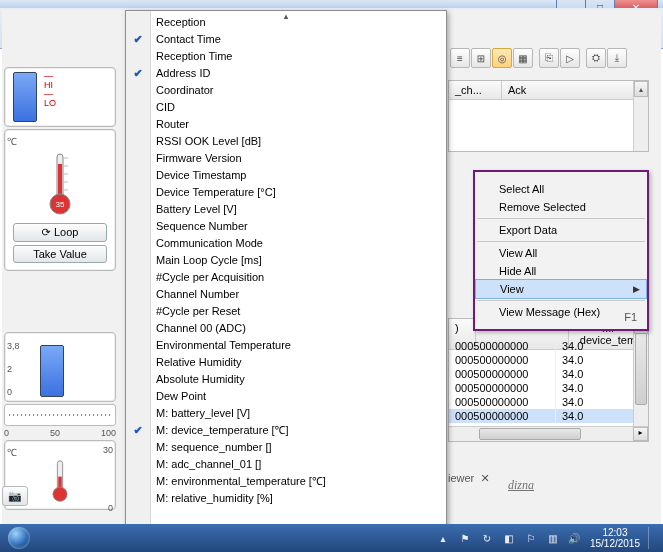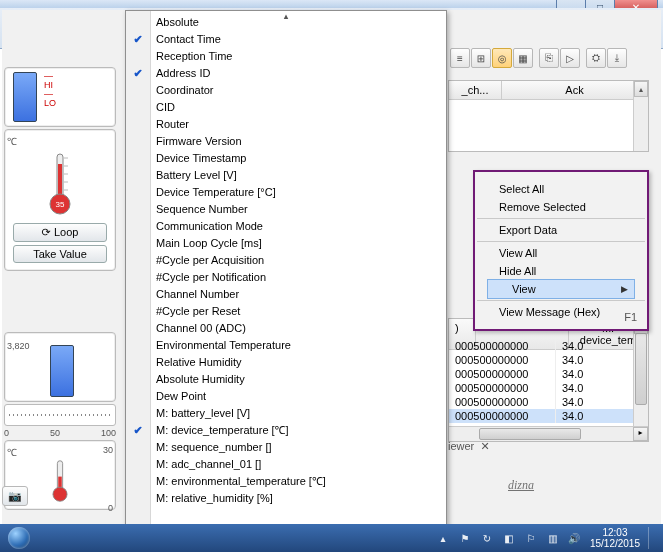--- a/index.html
+++ b/index.html
@@ -23,27 +23,27 @@
   
   .left2{position:absolute;top:330px;left:0;width:120px;}
   
   .toolbar{position:absolute;top:48px;left:450px;right:8px;height:22px;display:flex;gap:1px;}
   .tool{width:18px;height:18px;border:1px solid #b7b7b7;background:linear-gradient(#fefefe,#e6e6e6);border-radius:2px;display:flex;align-items:center;justify-content:center;font-size:10px;color:#444;}
   .tool.on{background:linear-gradient(#ffe8b8,#ffd27a);border-color:#d4a93b;}
   .sep{width:4px;}
   
   .tbl1{position:absolute;top:80px;left:448px;right:14px;height:70px;border:1px solid #bbb;background:#fff;}
   .tbl1 .hdr{display:flex;background:linear-gradient(#fafafa,#e8e8e8);border-bottom:1px solid #ccc;}
-  .tbl1 .hdr div{padding:3px 6px;border-right:1px solid #ccc;font-size:11px;text-align:center;}
+  .tbl1 .hdr div{padding:3px 6px;border-right:1px solid #ccc;font-size:11px;}
   .tbl1 .scroll{position:absolute;right:0;top:0;bottom:0;width:14px;background:#eee;border-left:1px solid #ccc;}
   .tbl1 .arrow{height:14px;background:linear-gradient(#f6f6f6,#ddd);border:1px solid #bbb;display:flex;align-items:center;justify-content:center;font-size:8px;color:#555;}
   
   .ctx{position:absolute;top:170px;left:473px;width:172px;background:#f2f2f2;border:2px solid #701a75;box-shadow:2px 2px 4px rgba(0,0,0,.25);font-size:11px;padding:8px 0;z-index:20;}
   .ctx .row{padding:3px 20px 3px 24px;white-space:nowrap;position:relative;}
-  .ctx .row.active{background:#cde1fa;border:1px solid #7fb0e6;margin:-1px 12px;}
+  .ctx .row.active{background:#cde1fa;border:1px solid #7fb0e6;margin:-1px 0;}
   .ctx .div{height:1px;background:#c9c9c9;margin:2px 2px;}
   .ctx .arrow-r{position:absolute;right:6px;top:4px;font-size:9px;color:#333;}
   .ctx .shortcut{position:absolute;right:10px;top:8px;color:#555;}
   
   .drop{position:absolute;top:10px;left:125px;width:320px;bottom:12px;background:#fff;border:1px solid #8f8f8f;box-shadow:2px 2px 5px rgba(0,0,0,.3);z-index:30;}
   .drop .tick-col{position:absolute;top:0;left:0;bottom:0;width:24px;background:#f0f0f0;border-right:1px solid #d7d7d7;}
   .drop .items{position:absolute;top:3px;left:0;right:0;bottom:12px;overflow:hidden;}
   .drop .item{padding:1px 6px 1px 30px;font-size:11px;white-space:nowrap;position:relative;line-height:15px;cursor:default;}
   .drop .check{position:absolute;left:5px;top:1px;width:14px;height:14px;color:#1756c9;font-weight:bold;font-size:11px;text-align:center;}
   .drop .top-arrow,.drop .bot-arrow{height:10px;text-align:center;font-size:9px;color:#555;background:#fff;}
@@ -53,21 +53,21 @@
   .tbl2 .hdr{display:flex;background:linear-gradient(#fafafa,#e8e8e8);border-bottom:1px solid #ccc;}
   .tbl2 .hdr div{padding:3px 6px;border-right:1px solid #ccc;font-size:11px;}
   .tbl2 .body{position:absolute;top:20px;left:0;right:14px;bottom:14px;overflow:hidden;}
   .tbl2 .r{display:flex;}
   .tbl2 .r div{padding:1px 6px;border-right:1px solid #eee;font-size:11px;}
   .tbl2 .sel div{background:#cde1fa;}
   .tbl2 .vscroll{position:absolute;right:0;top:0;bottom:14px;width:14px;background:#eee;border-left:1px solid #ccc;}
   .tbl2 .hscroll{position:absolute;left:0;right:0;bottom:0;height:14px;background:#eee;border-top:1px solid #ccc;}
   .thumb{background:linear-gradient(#e8e8e8,#cfcfcf);border:1px solid #aaa;border-radius:2px;position:absolute;}
   
-  .viewer{position:absolute;top:440px;left:448px;font-size:11px;color:#555;}
+  .viewer{position:absolute;top:472px;left:448px;font-size:11px;color:#555;}
   .logo{position:absolute;top:478px;left:508px;font-style:italic;font-family:cursive;color:#737373;font-size:12px;text-decoration:underline;}
   .camera{position:absolute;top:486px;left:2px;width:24px;height:18px;border:1px solid #b8b8b8;border-radius:3px;background:linear-gradient(#fdfdfd,#e2e6ea);display:flex;align-items:center;justify-content:center;font-size:11px;color:#555;}
   .bot-strip{position:absolute;bottom:0;left:448px;right:0;height:14px;background:linear-gradient(#d7e3f3,#bcd2eb);border-top:1px solid #9cb4d2;}
   
   .task{position:absolute;bottom:0;left:0;right:0;height:28px;background:linear-gradient(#3b6db0,#22477c);color:#fff;display:flex;align-items:center;z-index:40;}
   .start{width:38px;height:28px;display:flex;align-items:center;justify-content:center;}
   .start .orb{width:22px;height:22px;border-radius:50%;background:radial-gradient(circle at 35% 30%,#9ed2ff,#2e6db5 55%,#15355d);box-shadow:0 0 3px rgba(255,255,255,.6) inset;position:relative;}
   .task .spacer{flex:1;}
   .tray{display:flex;align-items:center;gap:8px;padding-right:6px;font-size:10px;}
   .tray .clock{line-height:11px;text-align:center;}
@@ -109,21 +109,21 @@
           <line x1="24" y1="40" x2="28" y2="40"></line>
         </g>
     </svg>
     <div class="loop-btn">⟳ <span>Loop</span></div>
     <div class="take-btn">Take Value</div>
   </div>
 </div>
 
 <div class="left2">
   <div class="gauge" style="height:60px;display:flex;align-items:flex-end;">
-    <div style="font-size:9px;color:#555;display:flex;flex-direction:row;justify-content:space-between;height:56px;margin-right:14px;">
+    <div style="font-size:9px;color:#555;display:flex;flex-direction:column;justify-content:space-between;height:56px;margin-right:14px;">
       <span>3,8</span>
         <span>2</span>
         <span>0</span>
     </div>
     <span class="tank" style="height:50px;"></span>
   </div>
   <div style="height:20px;background:#fff;border:1px solid #bbb;margin:2px 4px;border-radius:3px;position:relative;">
     <div style="position:absolute;left:4px;right:4px;top:9px;height:2px;background:repeating-linear-gradient(90deg,#888 0 1px,transparent 1px 4px);"></div>
   </div>
   <div class="tick-lbls">
@@ -178,36 +178,36 @@
   <div class="row">Hide All</div>
   <div class="row active"><span>View</span><span class="arrow-r">▶</span></div>
   <div class="div"></div>
   <div class="row"><span>View Message (Hex)</span><span class="shortcut">F1</span></div>
 </div>
 
 <div class="drop">
   <div class="tick-col"></div>
   <div class="top-arrow">▴</div>
   <div class="items" id="drop-items">
-      <div class="item"><span>Absolute</span></div>
+      <div class="item"><span>Reception</span></div>
       <div class="item"><span class="check">✔</span><span>Contact Time</span></div>
       <div class="item"><span>Reception Time</span></div>
       <div class="item"><span class="check">✔</span><span>Address ID</span></div>
       <div class="item"><span>Coordinator</span></div>
       <div class="item"><span>CID</span></div>
       <div class="item"><span>Router</span></div>
+      <div class="item"><span>RSSI OOK Level [dB]</span></div>
       <div class="item"><span>Firmware Version</span></div>
       <div class="item"><span>Device Timestamp</span></div>
+      <div class="item"><span>Device Temperature [°C]</span></div>
       <div class="item"><span>Battery Level [V]</span></div>
-      <div class="item"><span>Device Temperature [°C]</span></div>
       <div class="item"><span>Sequence Number</span></div>
       <div class="item"><span>Communication Mode</span></div>
       <div class="item"><span>Main Loop Cycle [ms]</span></div>
       <div class="item"><span>#Cycle per Acquisition</span></div>
-      <div class="item"><span>#Cycle per Notification</span></div>
       <div class="item"><span>Channel Number</span></div>
       <div class="item"><span>#Cycle per Reset</span></div>
       <div class="item"><span>Channel 00 (ADC)</span></div>
       <div class="item"><span>Environmental Temperature</span></div>
       <div class="item"><span>Relative Humidity</span></div>
       <div class="item"><span>Absolute Humidity</span></div>
       <div class="item"><span>Dew Point</span></div>
       <div class="item"><span>M: battery_level [V]</span></div>
       <div class="item"><span class="check">✔</span><span>M: device_temperature [℃]</span></div>
       <div class="item"><span>M: sequence_number []</span></div>

